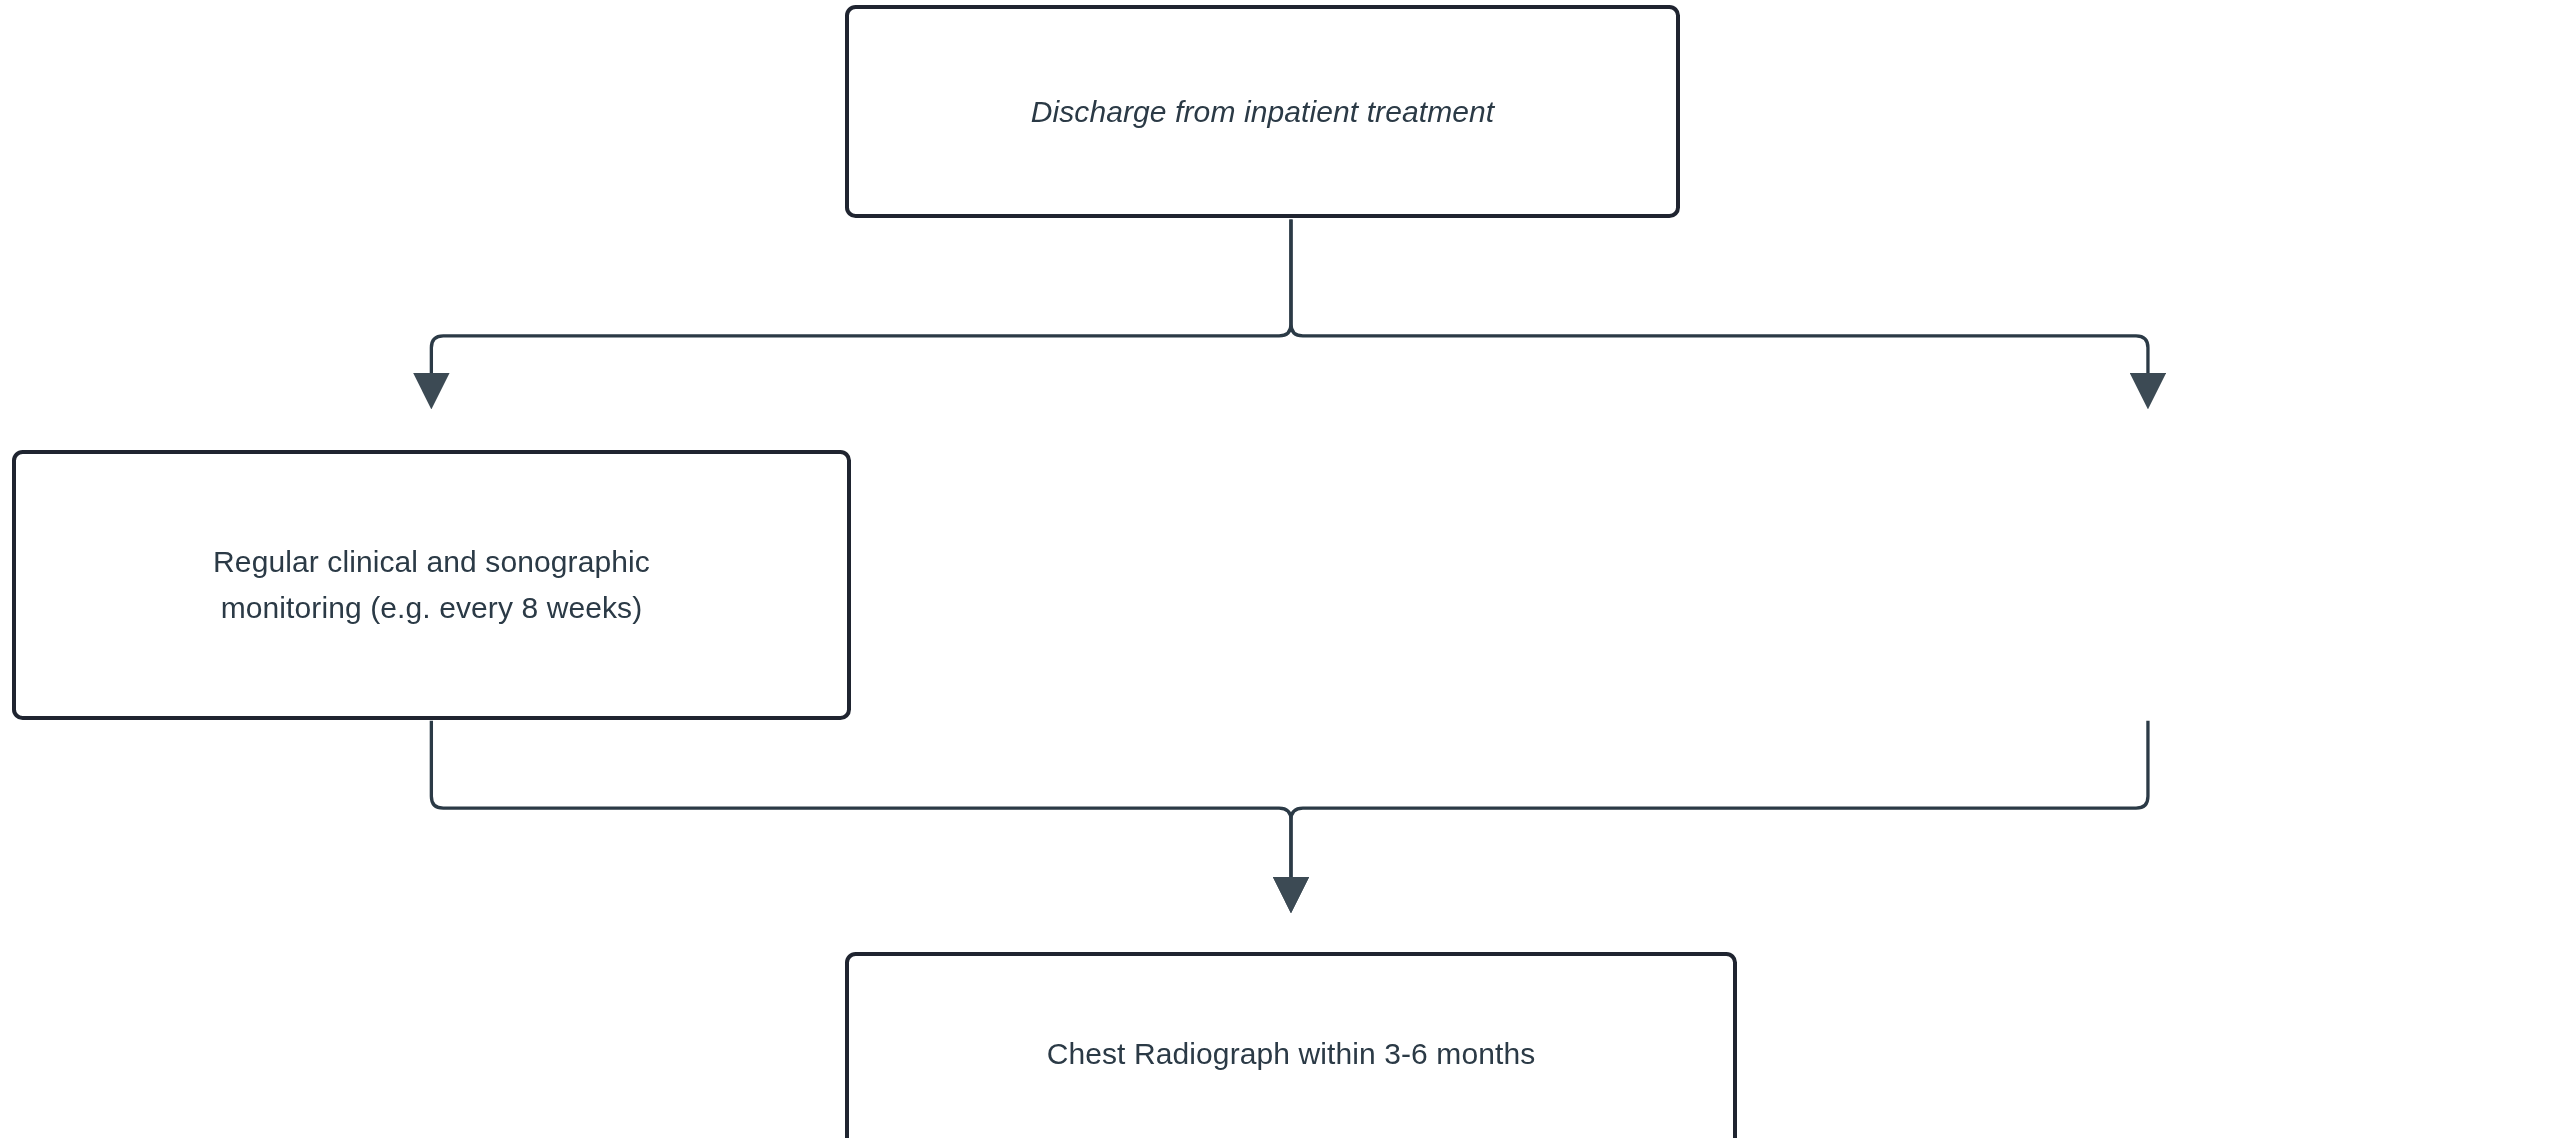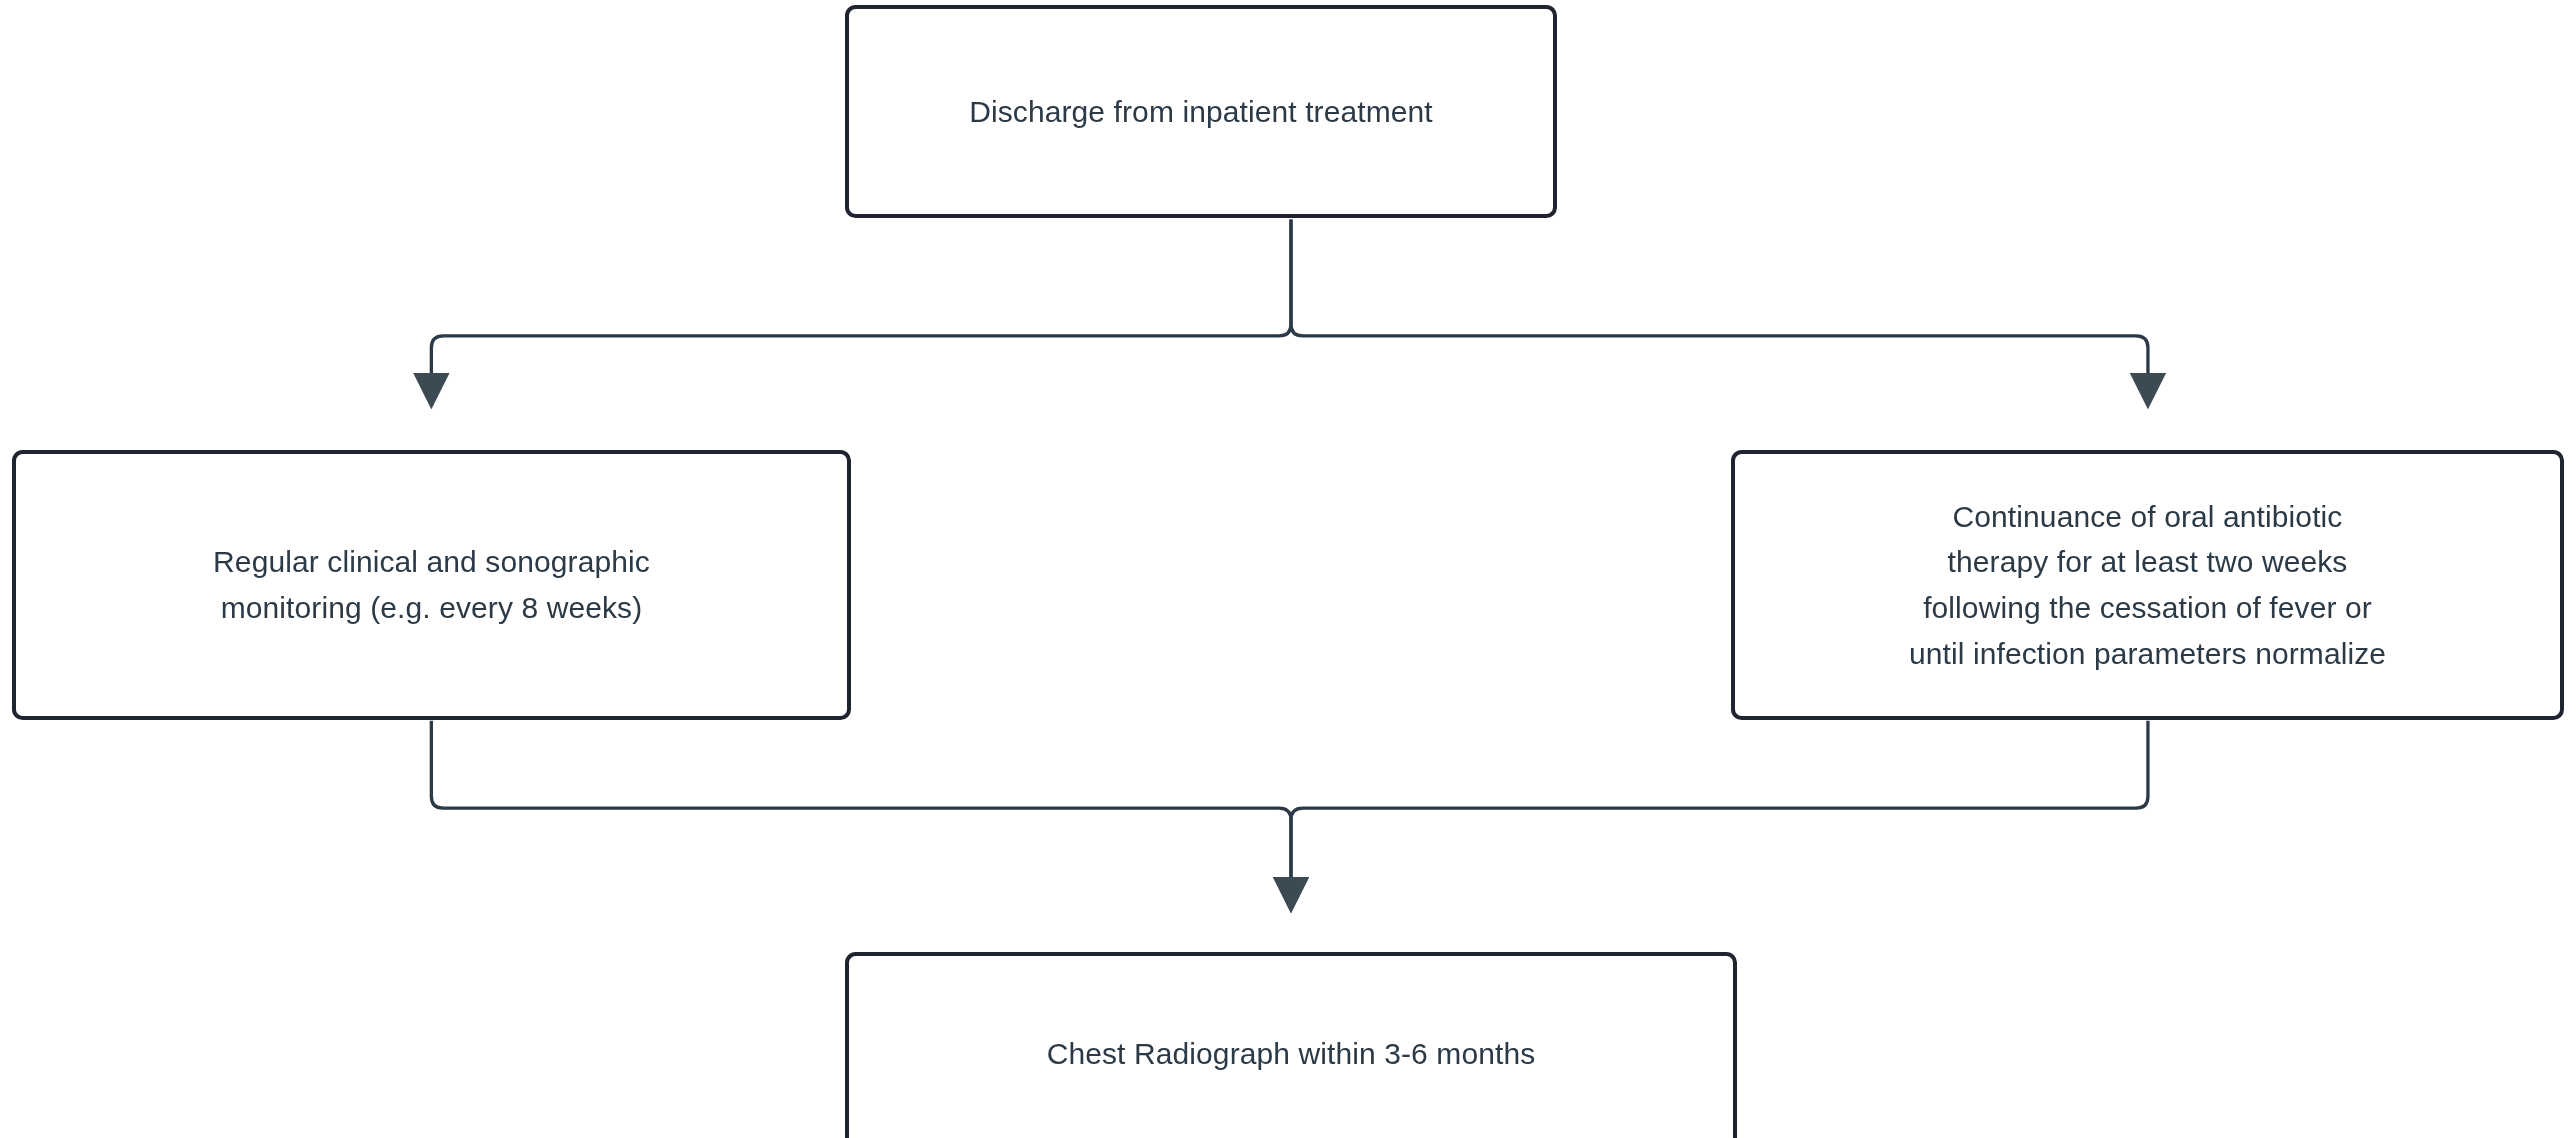--- a/index.html
+++ b/index.html
@@ -35,22 +35,23 @@
     color: #2b3a46;
     font-size: 30px;
     line-height: 1.52;
     letter-spacing: 0.1px;
     padding: 0 17px;
     white-space: pre-line;
   }
   #node-discharge {
     left: 845px;
     top: 5.3px;
-    width: 712px;
+    width: 835px;
     height: 213px;
+    font-style: italic;
   }
   #node-monitoring {
     left: 12px;
     top: 450px;
     width: 839px;
     height: 270px;
   }
   #node-antibiotic {
     left: 1731px;
     top: 450px;
@@ -83,21 +84,17 @@
     <path d="M 652 1090 L 652 1204 Q 652 1222 670 1222 L 1934 1222 Q 1952 1222 1952 1240 L 1952 1372" fill="none" stroke="#2b3a46" stroke-width="5" marker-end="url(#arrow)"></path>
 
     <path d="M 3248 1090 L 3248 1204 Q 3248 1222 3230 1222 L 1970 1222 Q 1952 1222 1952 1240 L 1952 1372" fill="none" stroke="#2b3a46" stroke-width="5" marker-end="url(#arrow)"></path>
   </svg>
 
   <div class="node" id="node-discharge">Discharge from inpatient treatment</div>
 
   <div class="node" id="node-monitoring">Regular clinical and sonographic
 monitoring (e.g. every 8 weeks)</div>
 
-  <div class="node" id="node-antibiotic">Continuance of oral antibiotic
-therapy for at least two weeks
-following the cessation of fever or
-until infection parameters normalize</div>
 
   <div class="node" id="node-radiograph">Chest Radiograph within 3-6 months</div>
 
 </div>
 
 
 </body></html>

